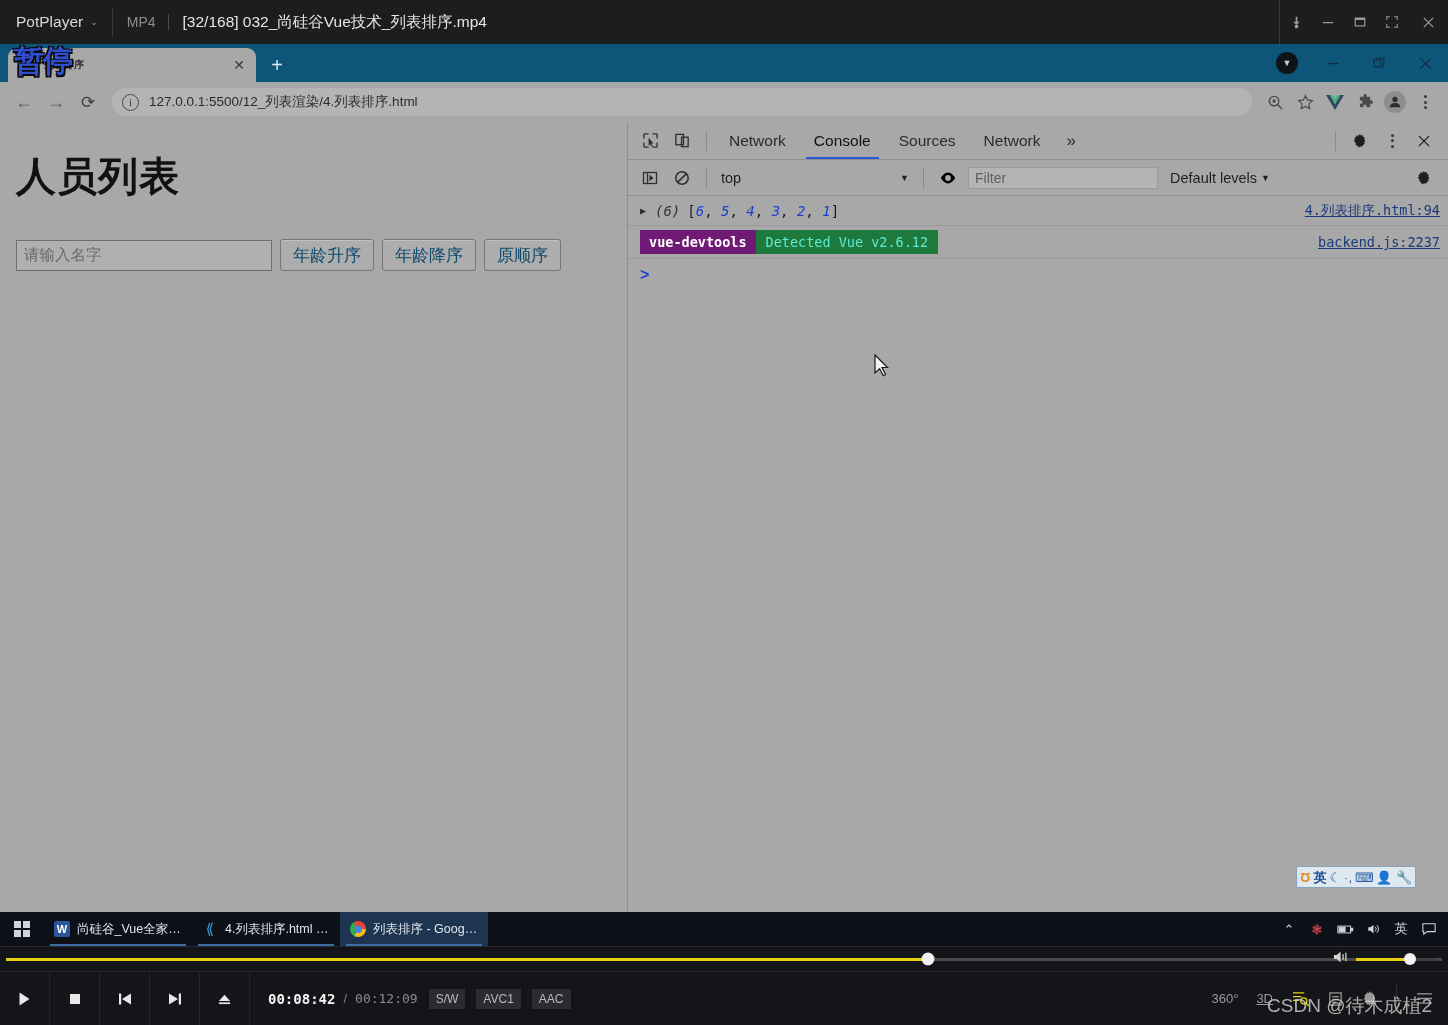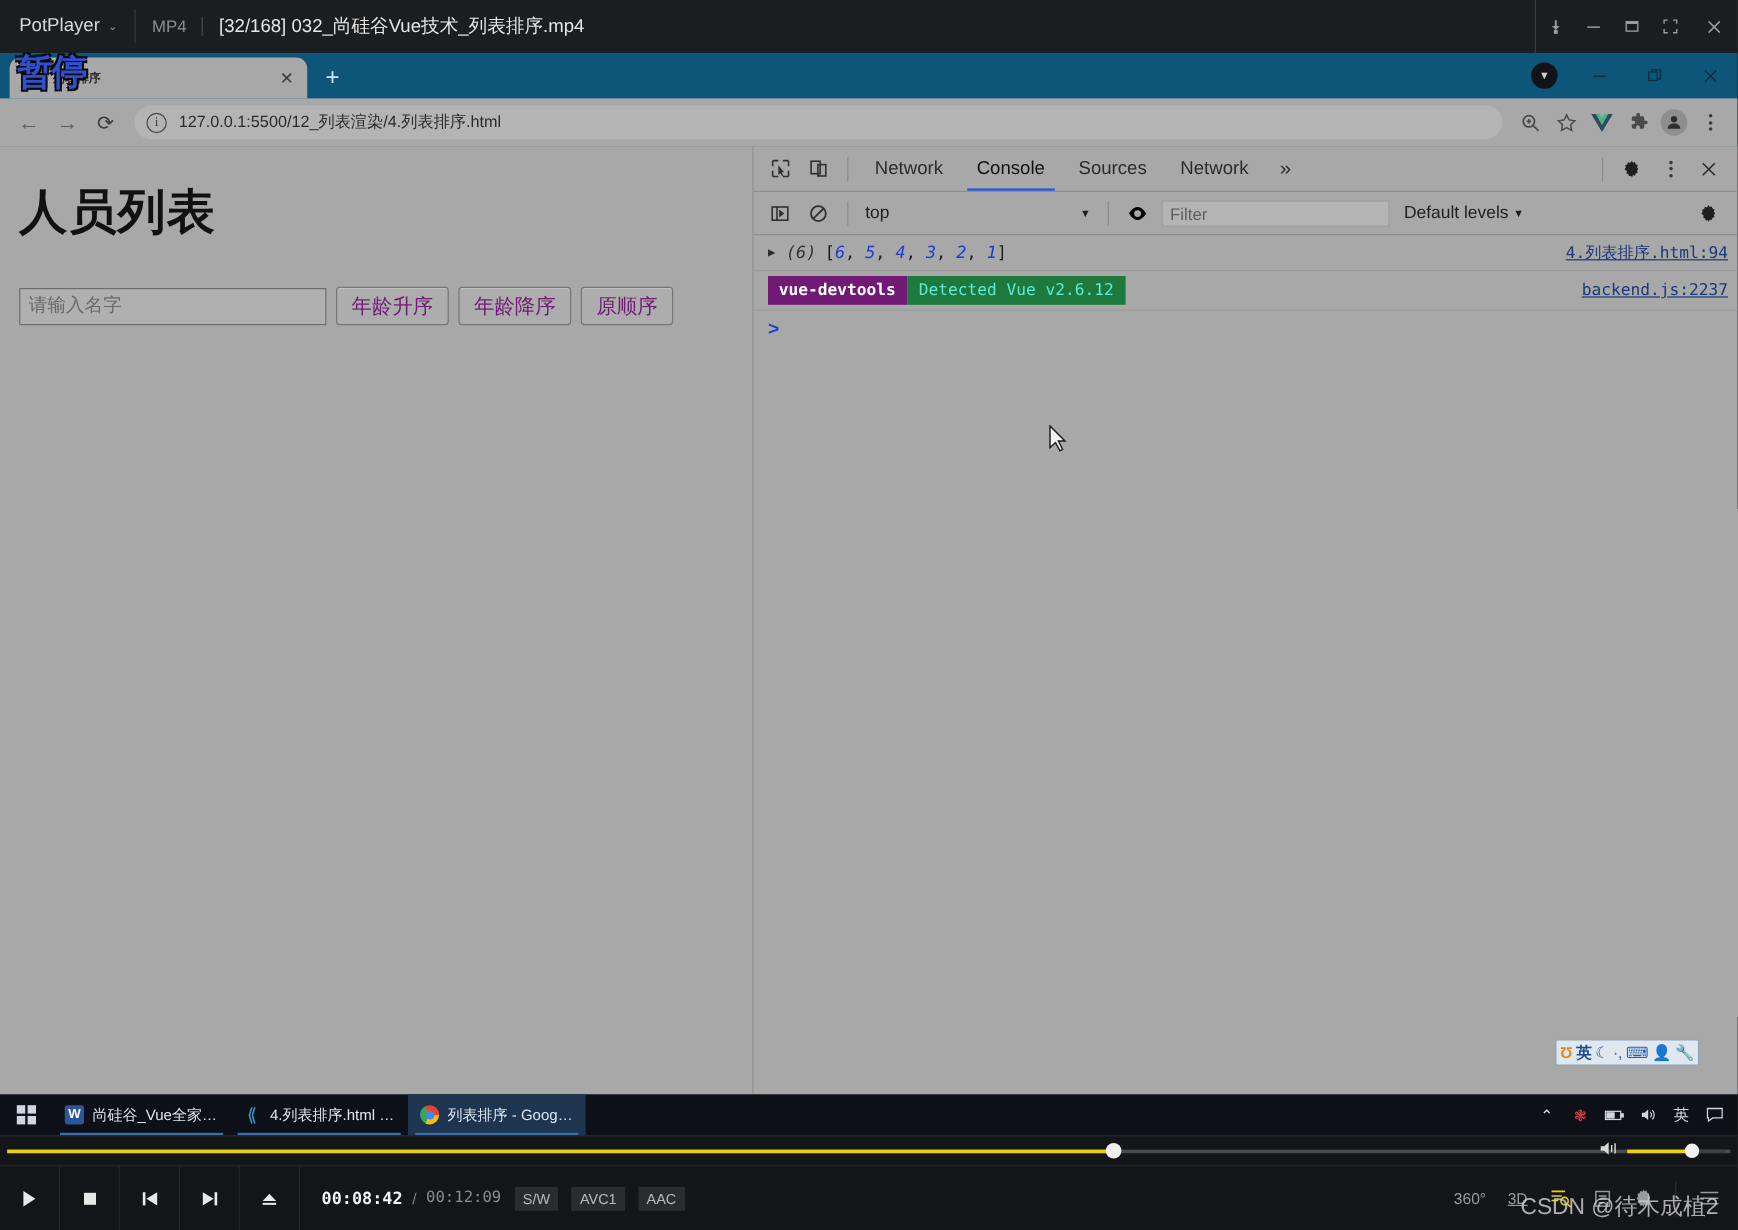--- a/index.html
+++ b/index.html
@@ -137,21 +137,21 @@
   }
   .name-input {
     width: 256px; height: 31px; background: #b0b0b0; border: 1px solid #6e6e6e;
     font-size: 15.5px; color: #7f1d1d; padding: 0 7px;
     font-family: "Liberation Sans", sans-serif;
   }
   .name-input::placeholder { color: #6a6a6a; opacity: 1; }
   .pbtn {
     height: 32px; padding: 0 12px; background: #adadad;
     border: 1px solid #767676; border-radius: 3px;
-    font-size: 17px; color: #701a75; font-family: "Liberation Sans", sans-serif;
+    font-size: 17px; color: #0c4a6e; font-family: "Liberation Sans", sans-serif;
     display: flex; align-items: center; box-shadow: inset 0 1px 0 #c0c0c0;
   }
 
   
   .devtools {
     flex: 1; height: 790px; background: #a8a8a8; display: flex; flex-direction: column;
     position: relative;
   }
   .dt-tabbar {
     height: 38px; display: flex; align-items: center;

